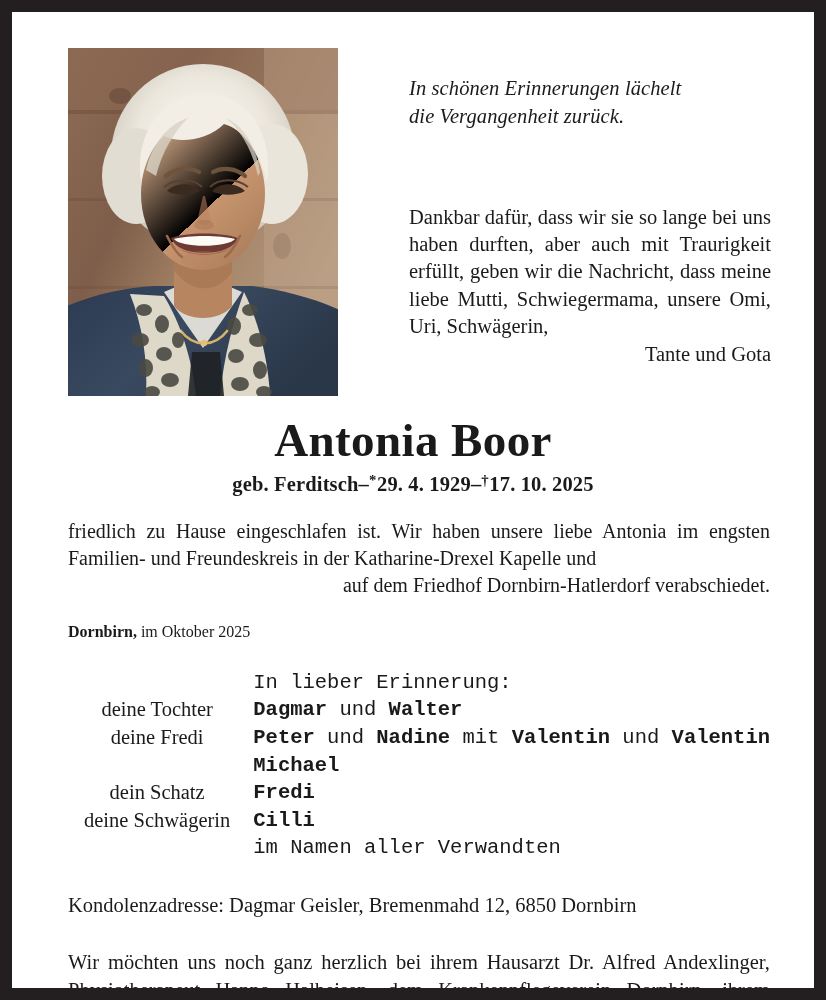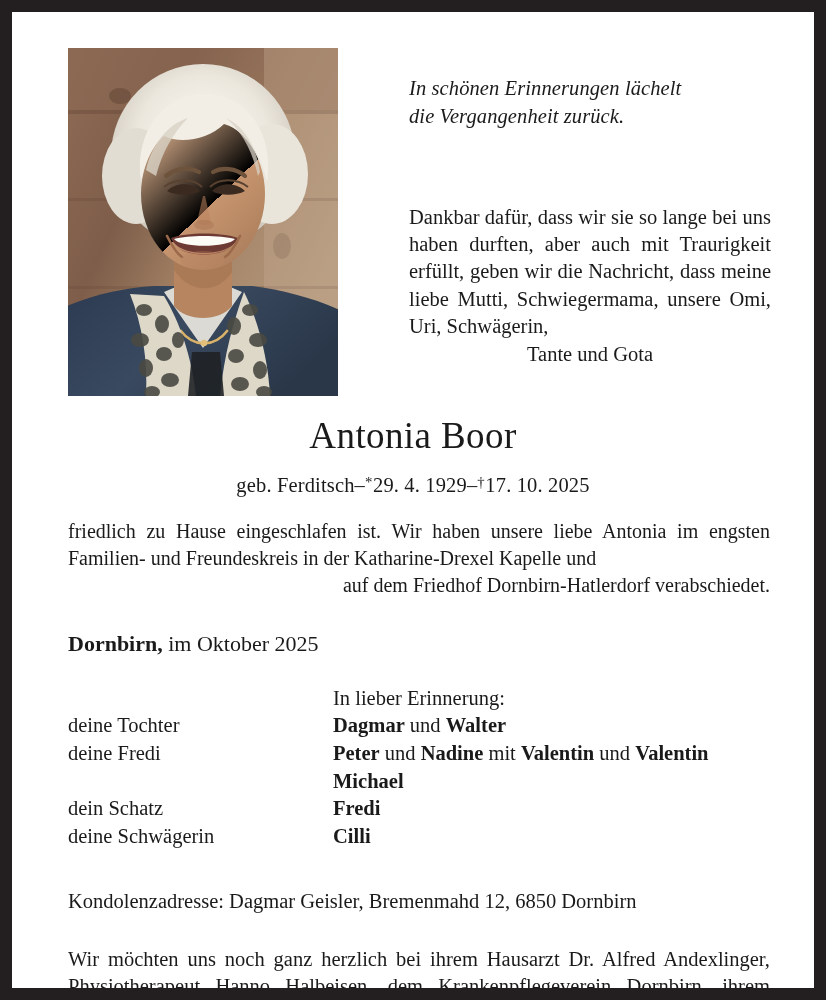--- a/index.html
+++ b/index.html
@@ -64,40 +64,40 @@
   .verse-line { display: block; white-space: pre; }
 
   .announcement {
     margin-top: 73px;
     font-size: 20.5px;
     line-height: 1.335;
     text-align: justify;
     text-justify: inter-word;
     hyphens: manual;
   }
-  .announcement .lastline { text-align: center; }
+  .announcement .lastline { text-align: right; }
 
   
   .name-block {
     position: absolute;
     left: 56px;
     right: 56px;
     top: 404px;
     text-align: center;
   }
   .deceased-name {
-    font-size: 37px;
+    font-size: 47px;
     line-height: 1.06;
     letter-spacing: .4px;
-    font-weight: 400;
+    font-weight: 700;
   }
   .life-dates {
-    font-weight: normal;
-    font-size: 20.5px;
-    margin-top: 19px;
+    font-weight: bold;
+    font-size: 20.5px;
+    margin-top: 7px;
     letter-spacing: .15px;
     white-space: nowrap;
   }
   .life-dates sup {
     font-size: .72em;
     vertical-align: .38em;
     line-height: 0;
     margin-right: .5px;
   }
 
@@ -111,52 +111,52 @@
 
   .para {
     font-size: 20px;
     line-height: 1.34;
     text-align: justify;
     text-justify: inter-word;
   }
   .para .lastline { text-align: right; }
 
   .place-date {
-    font-size: 22px;
+    font-size: 16px;
     line-height: 1.34;
-    margin-top: 31px;
+    margin-top: 23px;
   }
   .place-date b { font-weight: bold; }
 
   
   .mourners {
     margin-top: 26px;
     font-size: 20.5px;
     line-height: 1.345;
     border-collapse: collapse;
     width: 100%;
   }
   .mourners td {
     padding: 0;
     vertical-align: top;
     white-space: nowrap;
   }
   .mourners .rel {
-    text-align: left;
+    text-align: center;
     width: 258px;
     padding-right: 7px;
   }
-  .mourners .nm { text-align: left; }
+  .mourners .nm { text-align: left; font-family: Liberation Mono, monospace; }
   .mourners .nm b { font-weight: bold; }
   .mourners .center-row td {
     text-align: left;
   }
 
   .kondolenz {
-    margin-top: 38px;
+    margin-top: 30px;
     font-size: 20.5px;
     line-height: 1.34;
   }
 
   .thanks {
     margin-top: 30px;
     font-size: 20.5px;
     line-height: 1.34;
     text-align: justify;
     text-justify: inter-word;
@@ -337,20 +337,24 @@
           <td class="nm"><b>Michael</b></td>
         </tr>
         <tr>
           <td class="rel">dein Schatz</td>
           <td class="nm"><b>Fredi</b></td>
         </tr>
         <tr>
           <td class="rel">deine Schwägerin</td>
           <td class="nm"><b>Cilli</b></td>
         </tr>
+        <tr class="center-row">
+          <td class="rel"></td>
+          <td class="nm">im Namen aller Verwandten</td>
+        </tr>
       </tbody>
     </table>
 
     <div class="kondolenz">Kondolenzadresse: Dagmar Geisler, Bremenmahd 12, 6850 Dornbirn</div>
 
     <div class="thanks">
       <span>Wir möchten uns noch ganz herzlich bei ihrem Hausarzt Dr. Alfred Andexlinger, Physiotherapeut Hanno Halbeisen, dem Krankenpflegeverein Dornbirn, ihrem Patenkind Susanne und ihrer Pflegerin Juliana für die liebe­</span>
       
     </div>
 

